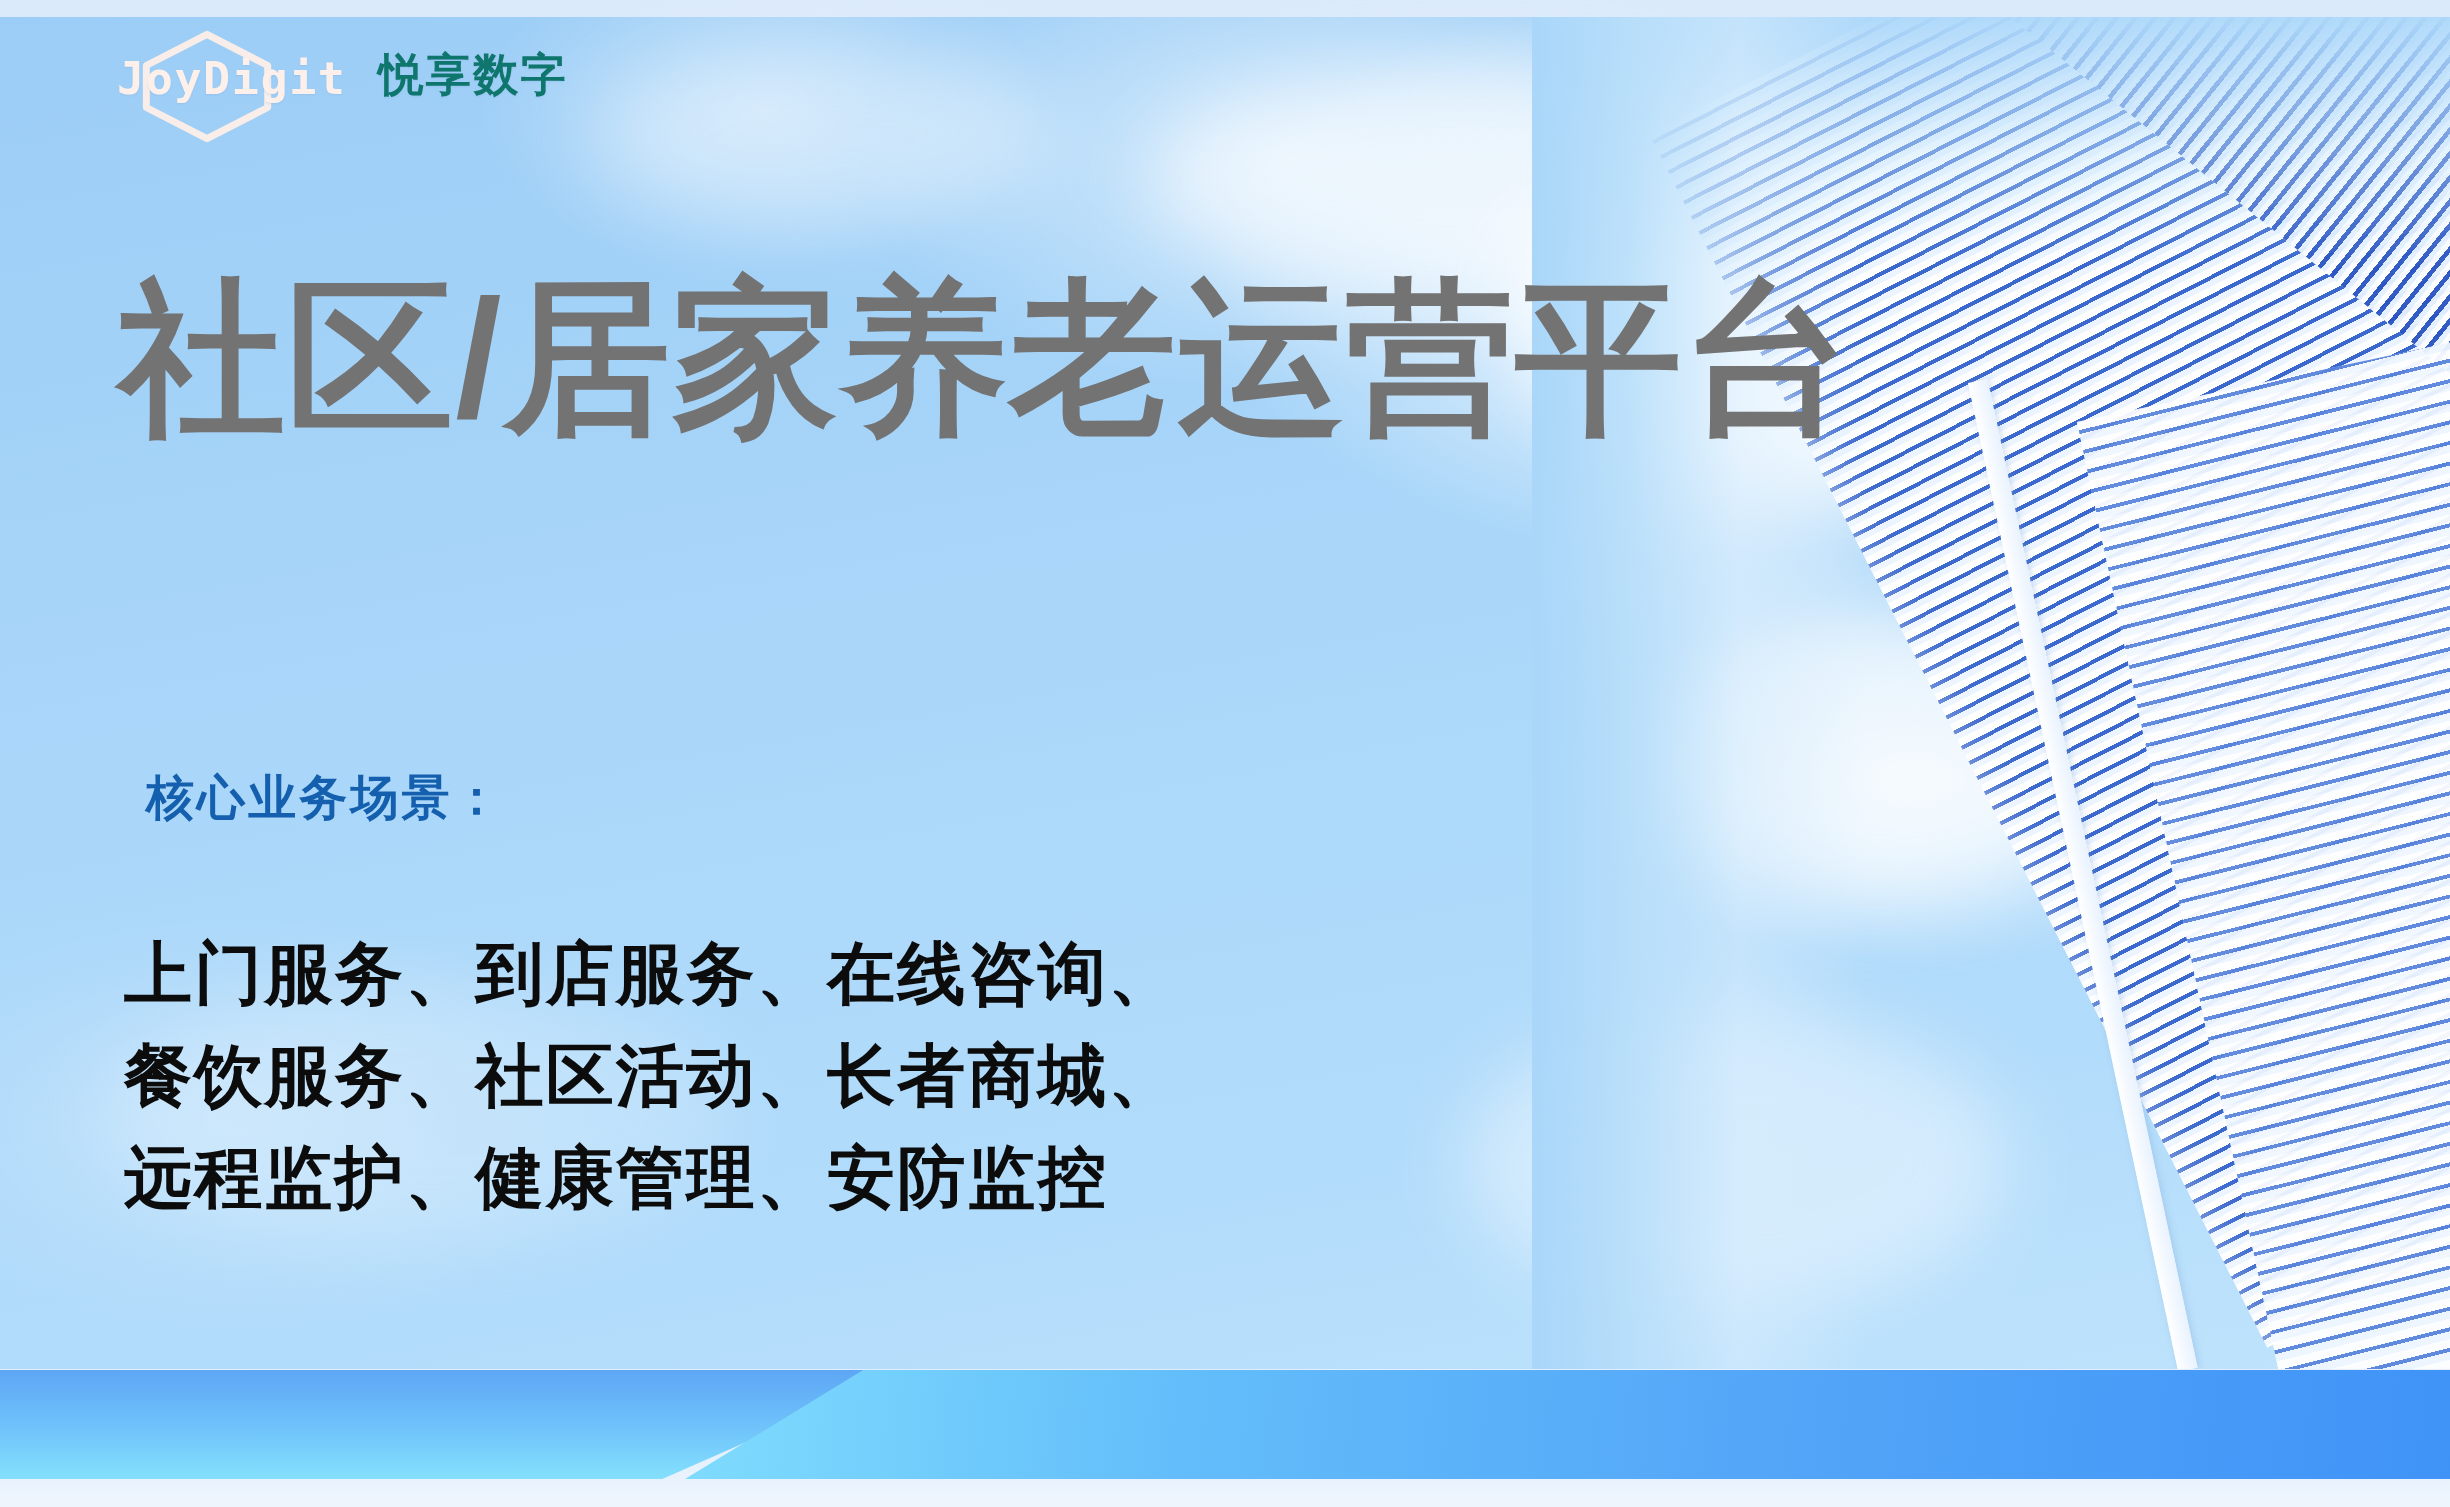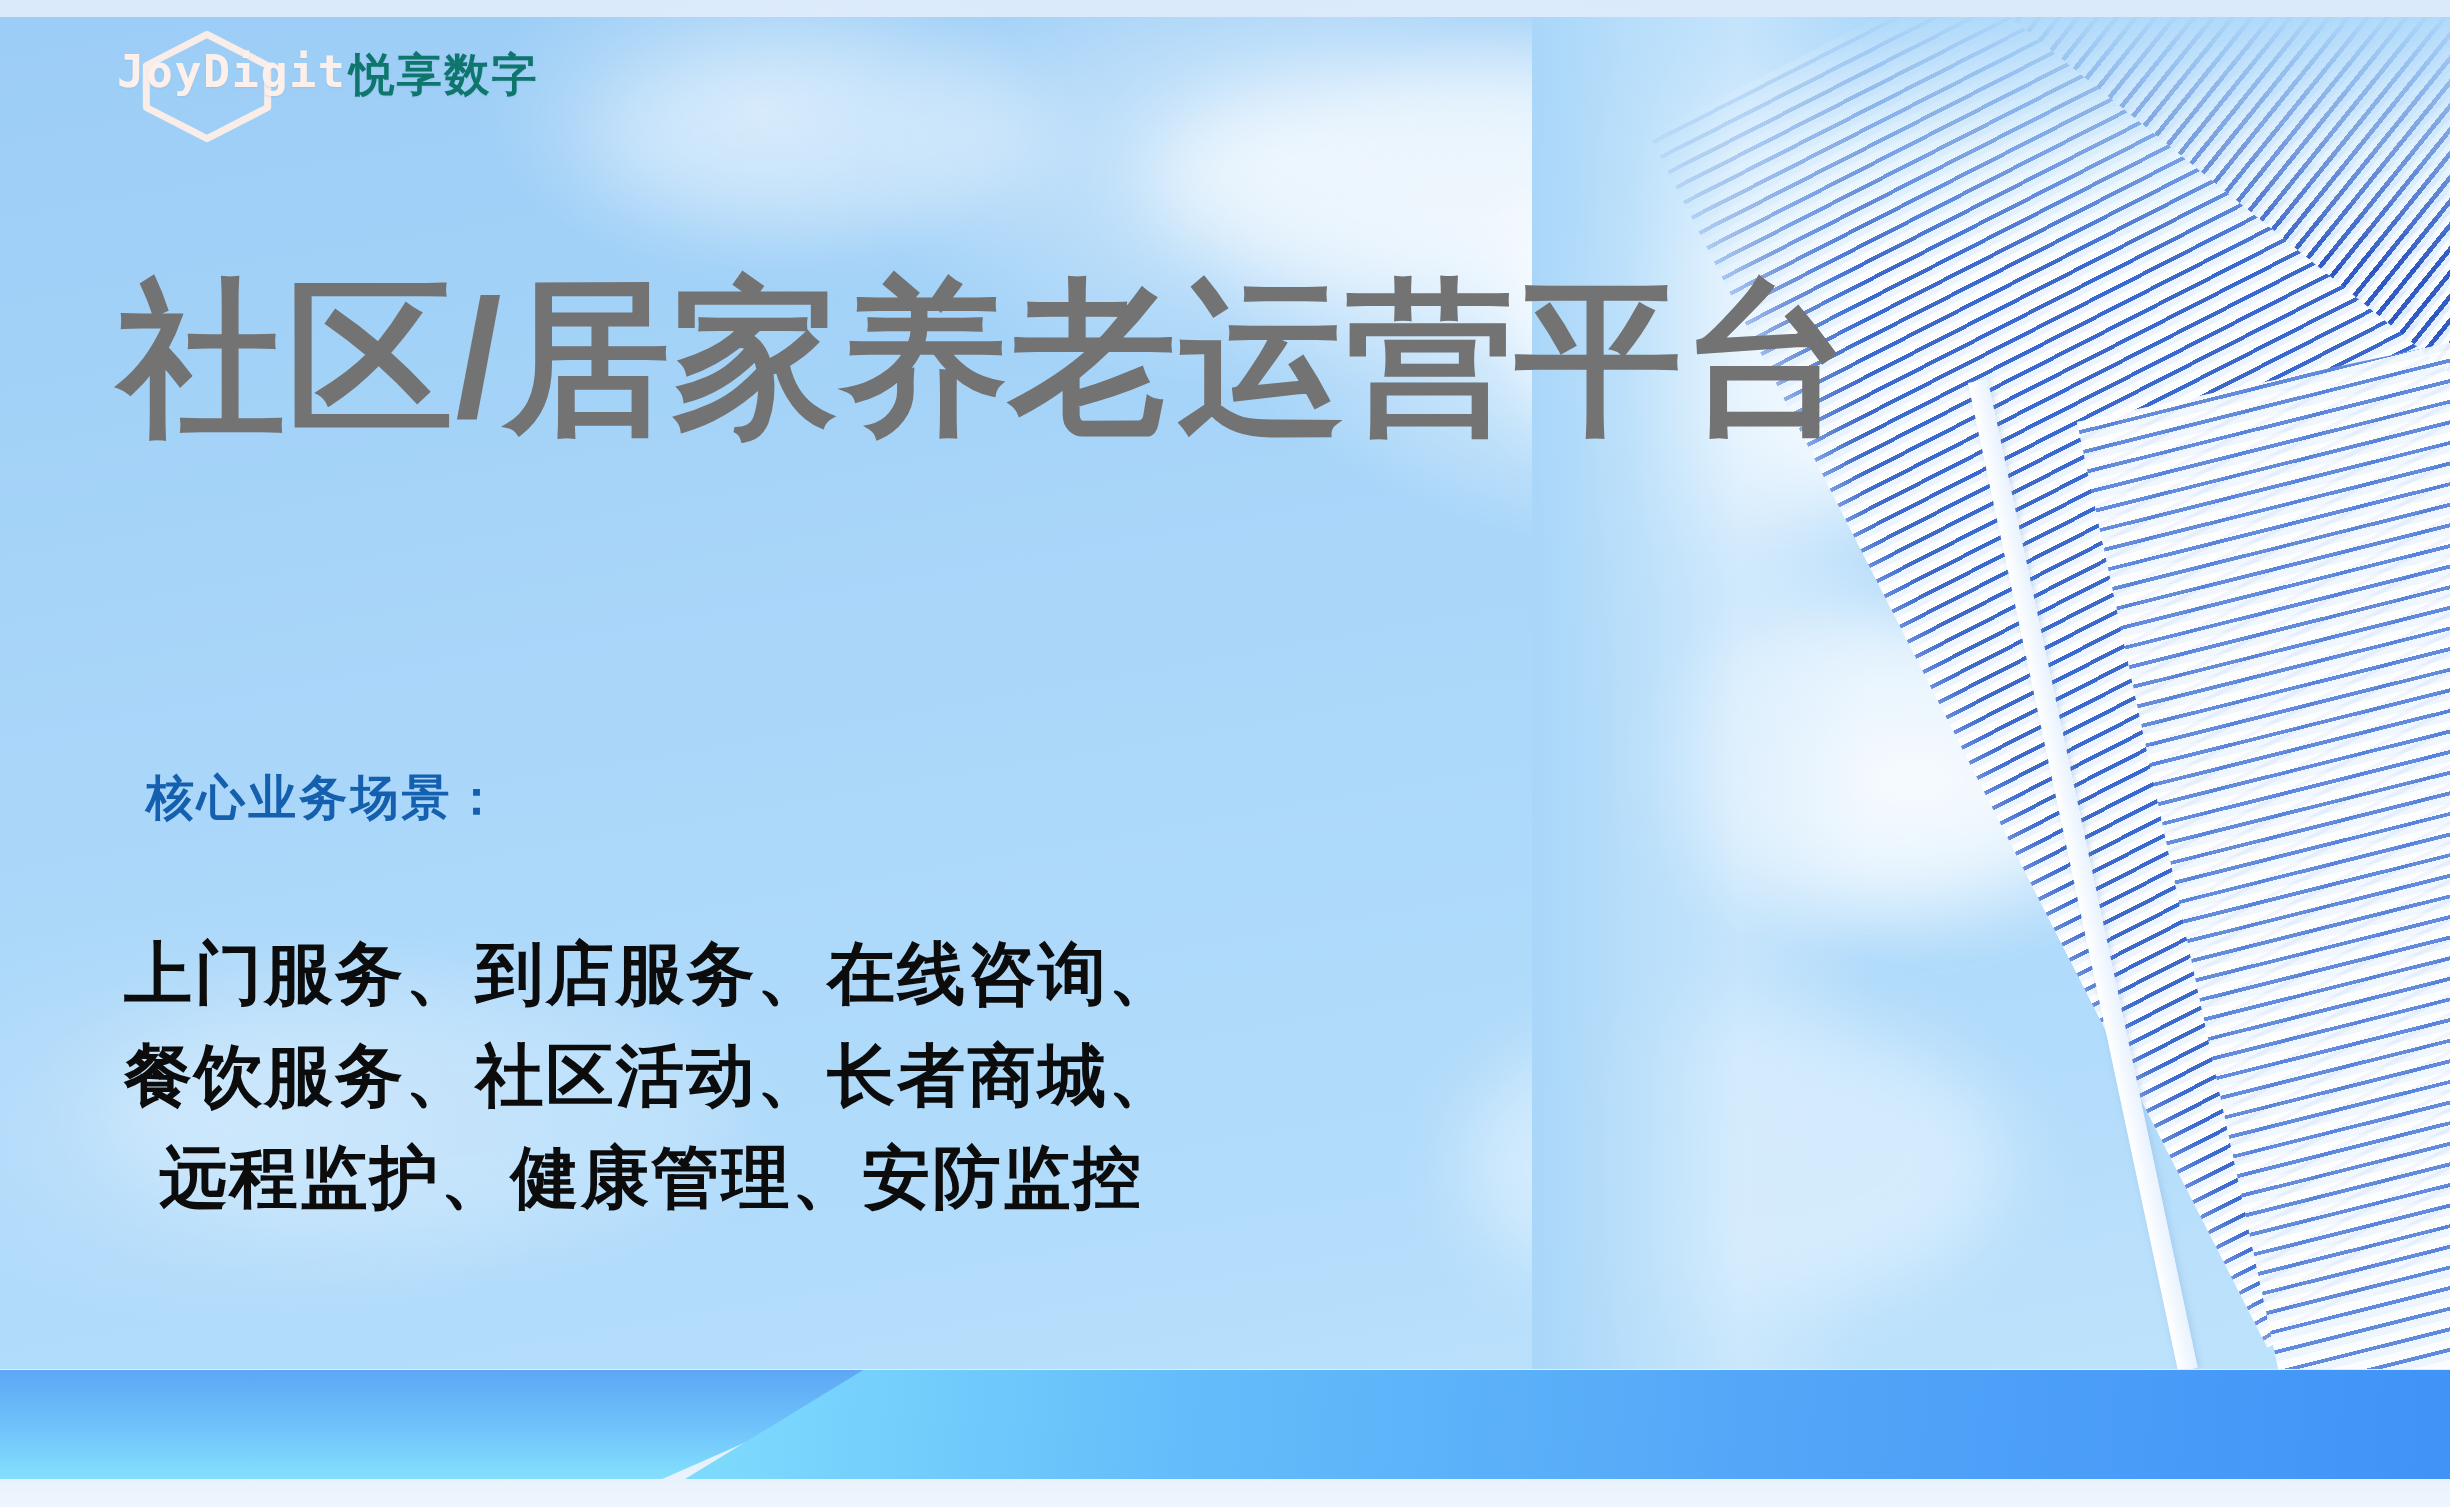--- a/index.html
+++ b/index.html
@@ -102,21 +102,21 @@
   .bld-fade-top{
     position:absolute;left:0;top:0;width:918px;height:249px;
     background:linear-gradient(180deg,rgba(175,217,250,.98) 0%,rgba(200,231,252,.45) 55%,rgba(255,255,255,0) 100%);
   }
 
   
   .logo{position:absolute;left:117px;top:23px;width:560px;height:117px;}
   .hexmark{position:absolute;left:19.5px;top:4.7px;width:140px;height:117px;}
   .logo-text{
     position:absolute;left:0;top:22px;width:560px;
-    display:flex;align-items:flex-start;gap:3px;
+    display:flex;align-items:flex-end;gap:32px;
   }
   .logo-en{
     font-size:45px;font-weight:bold;letter-spacing:1.6px;color:#fdf0ea;
     font-family:"DejaVu Sans Mono","Liberation Mono",monospace;
     text-shadow:0 0.8px 1.6px rgba(120,160,210,.25);
   }
   .logo-cn{
     font-size:45px;font-weight:bold;letter-spacing:2.3px;color:#0f766e;
     text-shadow:0 0.8px 1.6px rgba(120,160,210,.25);
   }
@@ -132,21 +132,21 @@
   .sect-head{
     position:absolute;left:146px;top:766px;
     font-size:48px;font-weight:bold;letter-spacing:3.1px;color:#1560ae;
     white-space:nowrap;
   }
 
   
   .body-lines{
     position:absolute;left:124px;top:922px;
     font-size:68px;line-height:1.50;font-weight:bold;
-    letter-spacing:2.3px;color:#0c0c0c;text-align:center;
+    letter-spacing:2.3px;color:#0c0c0c;
   }
   .body-lines div{white-space:nowrap;}
 
   
   .band{
     position:absolute;left:0;bottom:0;width:2450px;height:138px;
     background:linear-gradient(180deg,#dcebfa 0%,#e4f0fc 55%,#eef5fd 100%);
     overflow:hidden;
   }
   .band-shape{position:absolute;top:0;height:109px;}

